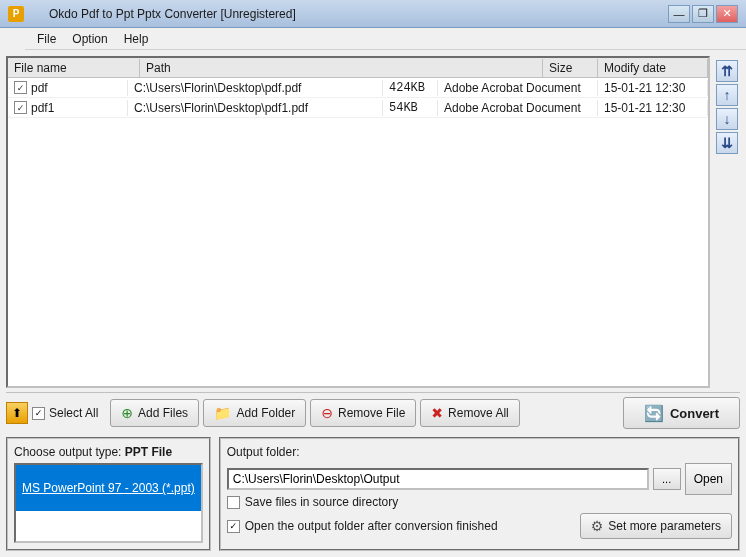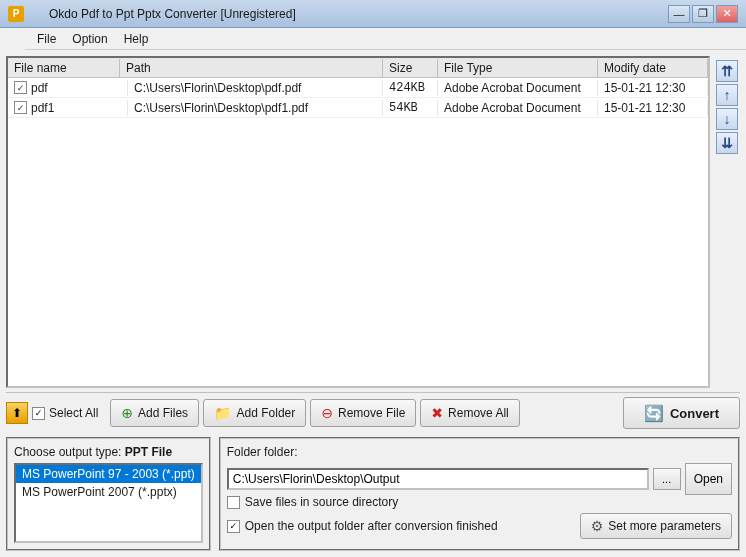--- a/index.html
+++ b/index.html
@@ -92,21 +92,21 @@
       height: 20px;
       align-items: center;
     }
     .th {
       padding: 2px 6px;
       border-right: 1px solid #c0c0c0;
       font-weight: normal;
       color: #1a1a1a;
       white-space: nowrap;
     }
-    .th-filename { width: 112px; }
+    .th-filename { width: 132px; }
     .th-path { flex: 1; }
     .th-size { width: 55px; }
     .th-filetype { width: 160px; }
     .th-modifydate { width: 110px; }
     .table-body { flex: 1; overflow-y: auto; }
     .table-row {
       display: flex;
       align-items: center;
       height: 20px;
       border-bottom: 1px solid #f0f0f0;
@@ -204,23 +204,24 @@
       font-size: 12px; color: #1a1a1a;
       margin-bottom: 4px;
     }
     .output-type-list {
       border: 2px inset #c0c0c0;
       background: white;
       height: 80px;
       overflow-y: auto;
     }
     .output-type-item {
-      padding: 2px 6px;
+      padding: 16px 6px;
       cursor: pointer;
       color: #1a1a1a;
+      text-decoration: underline;
     }
     .output-type-item.selected { background: #0078d7; color: white; }
     
     .output-folder-panel {
       flex: 1;
       border: 2px groove #c0c0c0;
       padding: 6px;
     }
     .output-folder-title { font-size: 12px; color: #1a1a1a; margin-bottom: 4px; }
     .output-folder-row {
@@ -292,21 +293,20 @@
 </div>
 
 <div class="main">
 
   <div class="file-table-container">
     <div class="file-table-wrapper">
       <div class="table-header">
         <div class="th th-filename">File name</div>
         <div class="th th-path">Path</div>
         <div class="th th-size">Size</div>
-        <div class="th th-filetype">File Type</div>
         <div class="th th-modifydate">Modify date</div>
       </div>
       <div class="table-body">
 
         <div class="table-row">
           <div class="td td-filename">
             <div class="row-checkbox">✓</div>
             <span>pdf</span>
           </div>
           <div class="td td-path">C:\Users\Florin\Desktop\pdf.pdf</div>
@@ -366,26 +366,25 @@
 
   <div class="bottom-section">
 
     <div class="output-type-panel">
       <div class="output-type-title">
         <span>Choose output type:</span>
         <strong>PPT File</strong>
       </div>
       <div class="output-type-list">
         <div class="output-type-item selected">MS PowerPoint 97 - 2003 (*.ppt)</div>
-        <div class="output-type-item">MS PowerPoint 2007 (*.pptx)</div>
       </div>
     </div>
 
     <div class="output-folder-panel">
-      <div class="output-folder-title">Folder folder:</div>
+      <div class="output-folder-title">Output folder:</div>
       <div class="output-folder-row">
         <input class="folder-input" type="text" value="C:\Users\Florin\Desktop\Output" style="">
         <div class="folder-browse-btn">...</div>
         <div class="folder-open-btn">Open</div>
       </div>
       <div class="checkbox-row">
         <div class="chk"></div>
         <span class="chk-label">Save files in source directory</span>
       </div>
       <div style="display:flex; justify-content:space-between; align-items:center; margin-top:2px;">

